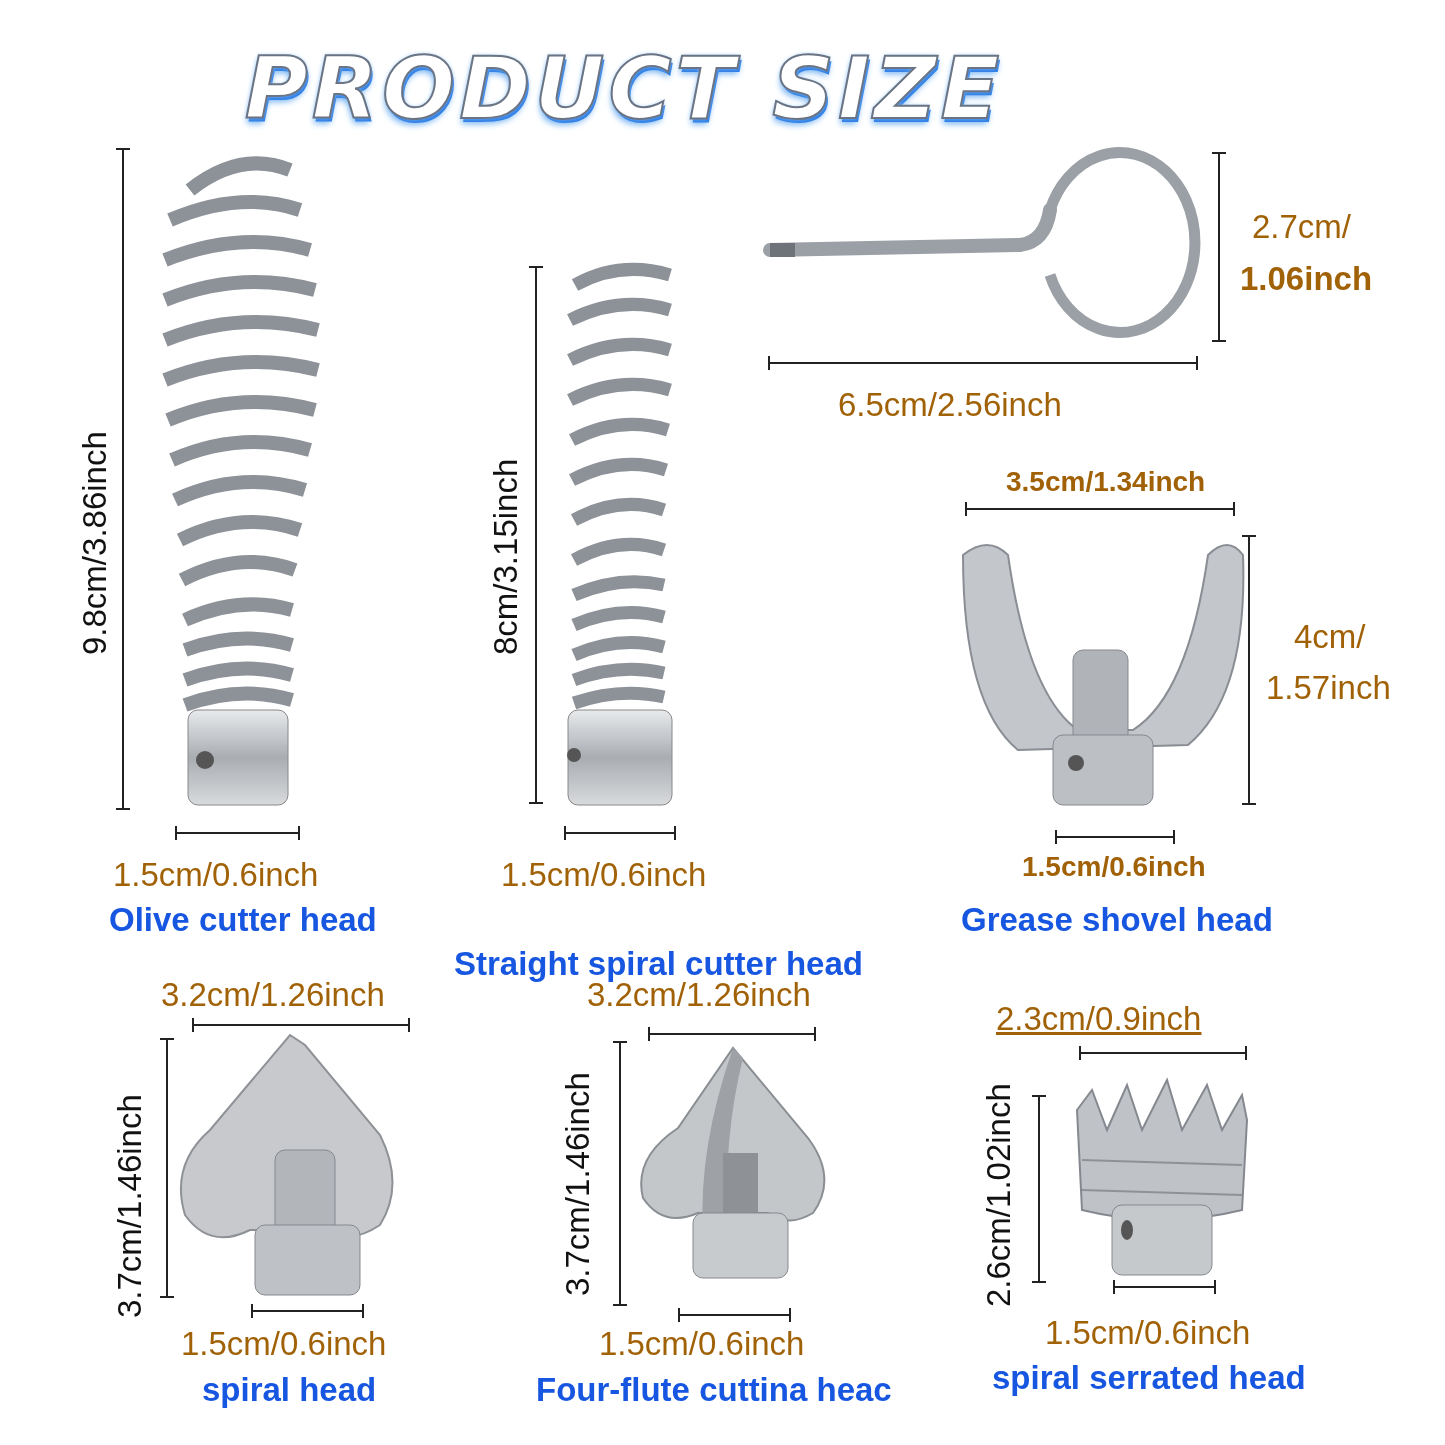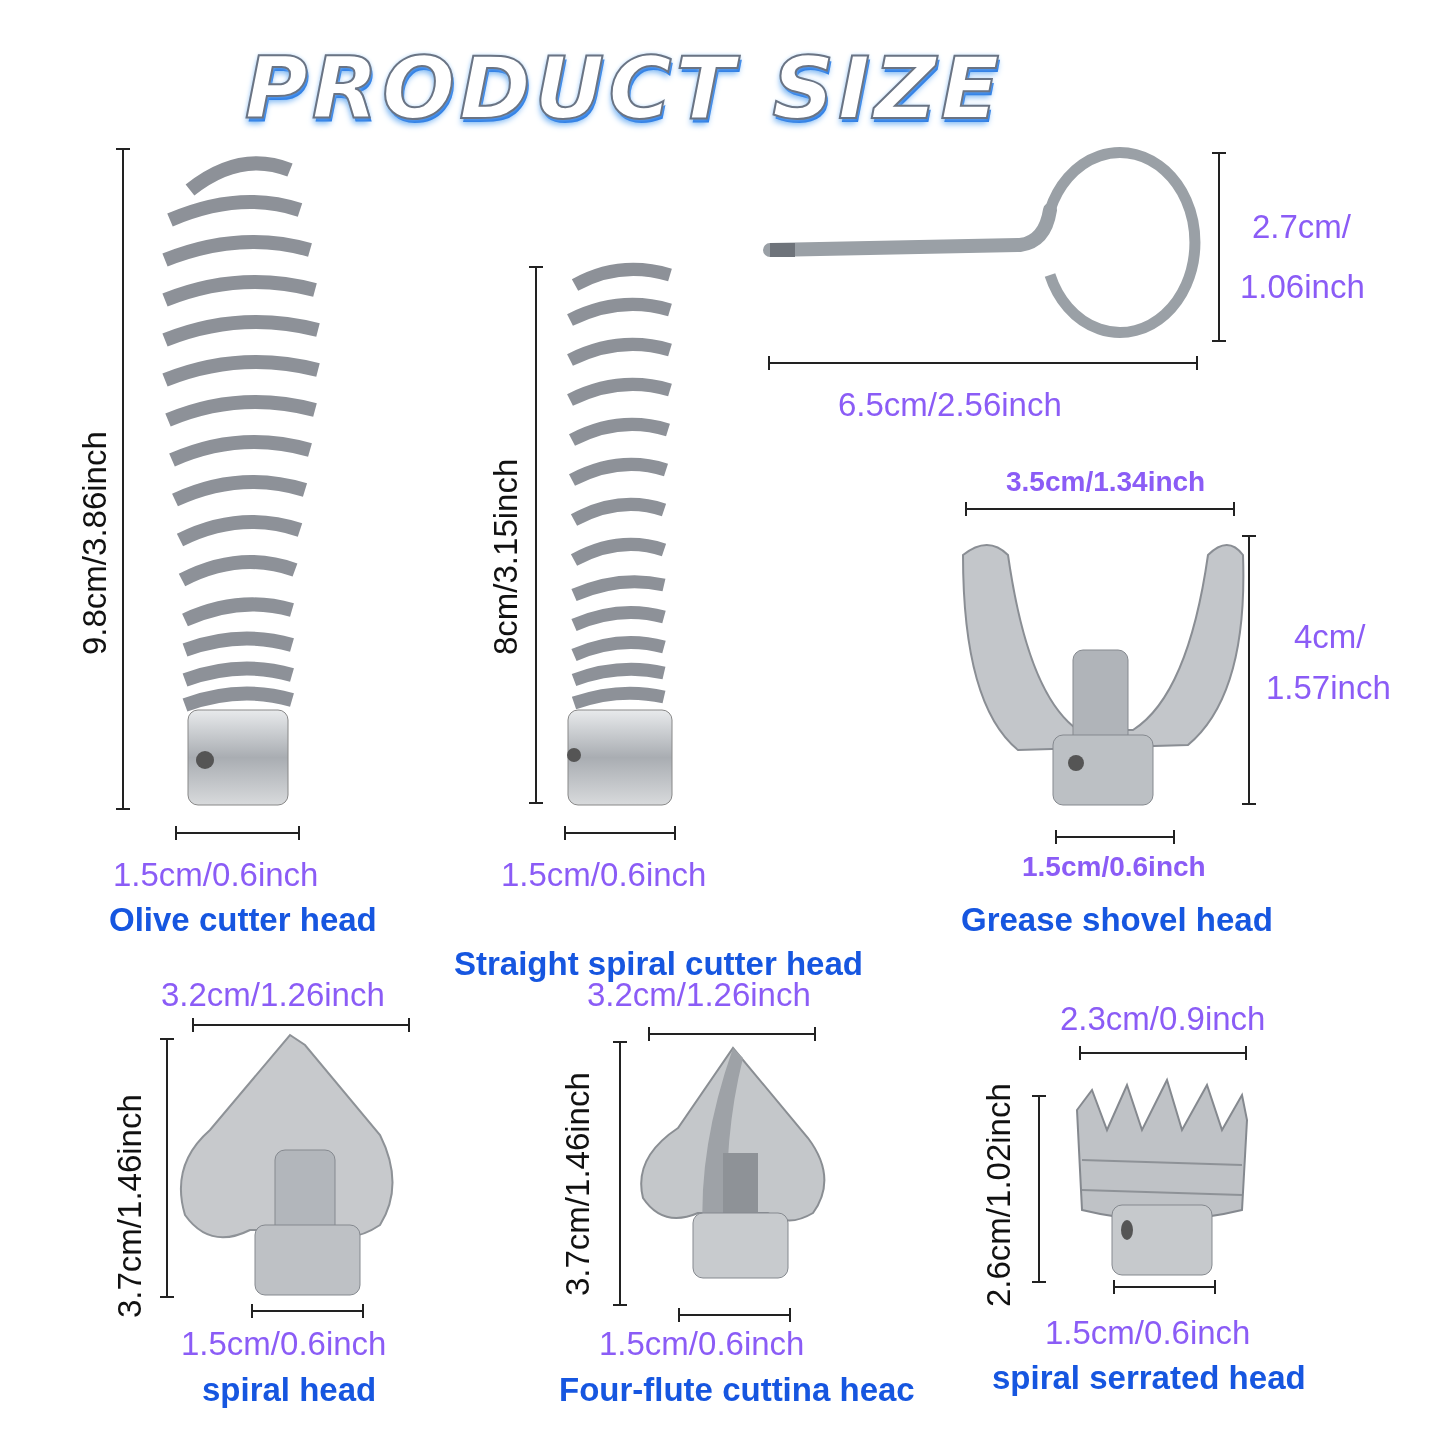--- a/index.html
+++ b/index.html
@@ -5,21 +5,21 @@
   html, body { margin: 0; padding: 0; background: #ffffff; }
   body { width: 1445px; height: 1445px; position: relative; overflow: hidden; font-family: "Liberation Sans", sans-serif; color: #111; }
   .abs { position: absolute; }
   .title {
     left: 0; top: 38px; width: 1248px; text-align: center;
     font-family: "DejaVu Sans", sans-serif; font-weight: bold; font-style: italic;
     font-size: 86px; letter-spacing: 4px; color: #ffffff;
     -webkit-text-stroke: 2px #6a7484;
     text-shadow: 0 0 4px #9cc9f5, 2px 4px 0 #2f7fe6, 0 6px 6px #79b5f3;
   }
-  .dim { font-size: 33px; color: #8b5cf6; white-space: nowrap; }
+  .dim { font-size: 33px; color: #a16207; white-space: nowrap; }
   .dim.bold { font-weight: bold; font-size: 28px; }
   .label { font-size: 33px; font-weight: bold; color: #1656e0; white-space: nowrap; text-align: right; }
   .vtext { transform-origin: left top; transform: rotate(-90deg); font-size: 33px; white-space: nowrap; color:#111; }
   .hline { height: 2px; background: #222; }
   .hline::before, .hline::after { content: ""; position: absolute; top: -6px; width: 2px; height: 14px; background: #222; }
   .hline::before { left: 0; } .hline::after { right: 0; }
   .vline { width: 2px; background: #222; }
   .vline::before, .vline::after { content: ""; position: absolute; left: -6px; height: 2px; width: 14px; background: #222; }
   .vline::before { top: 0; } .vline::after { bottom: 0; }
   svg { position: absolute; overflow: visible; }
@@ -93,21 +93,21 @@
 </div>
 
 <div>
   <svg style="left:770px;top:150px;" width="440" height="200">
     <path d="M0 100 L250 95 Q275 92 280 60" fill="none" stroke="#9aa0a6" stroke-width="14" stroke-linecap="round"></path>
     <path d="M280 60 A75 90 0 1 1 280 125" fill="none" stroke="#9aa0a6" stroke-width="11"></path>
     <rect x="0" y="93" width="25" height="14" fill="#6e737a"></rect>
   </svg>
   <div class="abs vline" style="left:1218px;top:152px;height:190px;"></div>
   <div class="abs dim" style="left:1252px;top:208px;">2.7cm/</div>
-  <div class="abs dim" style="left:1240px;top:268px;">1.06inch</div>
+  <div class="abs dim" style="left:1240px;top:260px;font-weight:bold;">1.06inch</div>
   <div class="abs hline" style="left:768px;top:362px;width:430px;"></div>
   <div class="abs dim" style="left:838px;top:386px;">6.5cm/2.56inch</div>
 </div>
 
 <div>
   <div class="abs dim bold" style="left:1006px;top:466px;text-align:center;">3.5cm/1.34inch</div>
   <div class="abs hline" style="left:965px;top:508px;width:270px;"></div>
   <svg style="left:958px;top:535px;" width="290" height="275">
     <path d="M5 20 Q30 0 50 20 Q70 160 120 195 L175 195 Q230 160 250 20 Q270 0 285 20 Q290 160 230 210 L60 215 Q5 170 5 20 Z" fill="#c3c6ca" stroke="#8a8e94" stroke-width="2"></path>
     <rect x="115" y="115" width="55" height="100" rx="10" fill="#b0b4b9" stroke="#85898f"></rect>
@@ -143,25 +143,25 @@
   <div class="abs vline" style="left:619px;top:1041px;height:265px;"></div>
   <div class="abs vtext" style="left:559px;top:1296px;">3.7cm/1.46inch</div>
   <svg style="left:638px;top:1048px;" width="200" height="245">
     <path d="M95 0 L170 90 Q200 130 175 165 Q150 180 130 165 L60 165 Q25 180 5 150 Q-5 110 40 80 Z" fill="#c4c7ca" stroke="#8a8e93" stroke-width="2"></path>
     <path d="M95 0 Q60 100 65 185 L90 180 Q85 90 105 10 Z" fill="#9ea2a7"></path>
     <rect x="85" y="105" width="35" height="85" fill="#8e9297"></rect>
     <rect x="55" y="165" width="95" height="65" rx="10" fill="#c8cbce" stroke="#85898f"></rect>
   </svg>
   <div class="abs hline" style="left:678px;top:1314px;width:113px;"></div>
   <div class="abs dim" style="left:599px;top:1325px;">1.5cm/0.6inch</div>
-  <div class="abs label" style="left:559px;top:1371px;">Four-flute cuttina heac</div>
+  <div class="abs label" style="left:536px;top:1371px;">Four-flute cuttina heac</div>
 </div>
 
 <div>
-  <div class="abs dim" style="left:1060px;top:1000px;">2.3cm/0.9inch</div>
+  <div class="abs dim" style="left:996px;top:1000px;text-decoration:underline;">2.3cm/0.9inch</div>
   <div class="abs hline" style="left:1079px;top:1052px;width:168px;"></div>
   <div class="abs vline" style="left:1038px;top:1095px;height:188px;"></div>
   <div class="abs vtext" style="left:980px;top:1307px;">2.6cm/1.02inch</div>
   <svg style="left:1072px;top:1080px;" width="180" height="200">
     <path d="M5 30 L20 10 L35 50 L55 5 L70 50 L95 0 L110 50 L135 5 L150 50 L170 15 L175 40 L170 130 Q90 150 10 130 Z" fill="#bfc2c6" stroke="#85898f" stroke-width="2"></path>
     <line x1="10" y1="80" x2="170" y2="85" stroke="#8e9297" stroke-width="2"></line>
     <line x1="10" y1="110" x2="170" y2="115" stroke="#8e9297" stroke-width="2"></line>
     <rect x="40" y="125" width="100" height="70" rx="10" fill="#c6c9cc" stroke="#85898f"></rect>
     <ellipse cx="55" cy="150" rx="6" ry="10" fill="#555"></ellipse>
   </svg>

